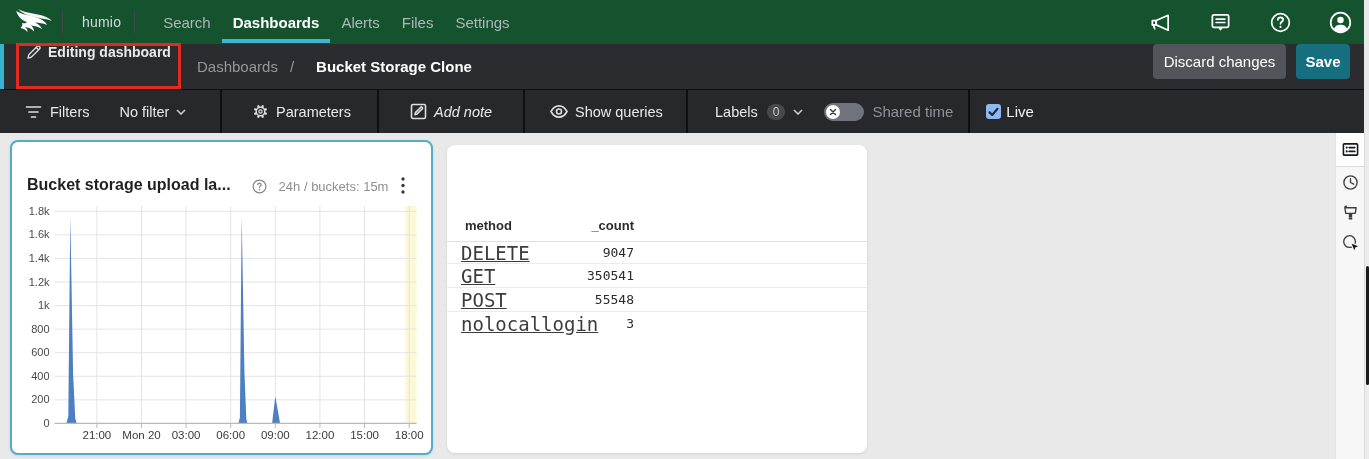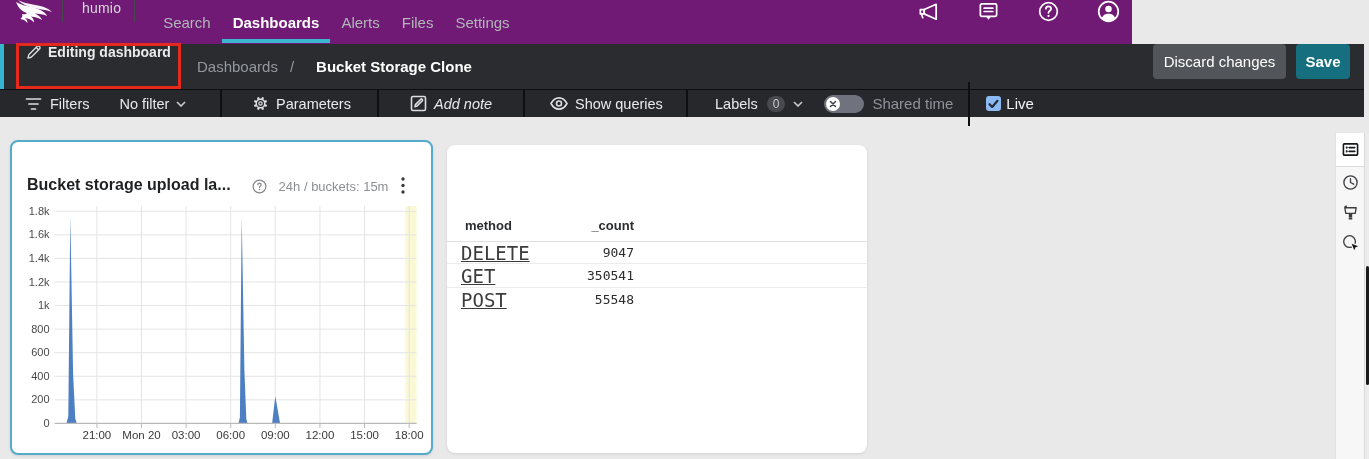--- a/index.html
+++ b/index.html
@@ -1,21 +1,21 @@
 <!DOCTYPE html>
 <html><head>
 <meta charset="utf-8">
 <style>
   * { margin:0; padding:0; box-sizing:border-box; }
   html,body { width:1369px; height:459px; overflow:hidden; }
   body { font-family:"Liberation Sans", sans-serif; background:#e9e9ea; position:relative; }
   .page { position:absolute; inset:0; }
 
   
-  .topnav { position:absolute; left:0; top:0; width:1132px; height:44px; background:#701a75; display:flex; align-items:flex-start; }
+  .topnav { position:absolute; left:0; top:0; width:1364px; height:44px; background:#14532d; display:flex; align-items:center; }
   .logo { margin-left:15px; width:38px; height:26px; flex:0 0 auto; }
   .vdiv { width:1px; height:22px; background:#43464a; }
   .vdiv.d1 { margin-left:9px; }
   .brand { color:#d7d9da; font-size:14px; margin-left:19px; letter-spacing:.2px; }
   .vdiv.d2 { margin-left:13px; }
   .nav-items { display:flex; height:44px; margin-left:17px; }
   .nav-item { position:relative; display:flex; align-items:center; padding:0 11px; height:44px; font-size:15px; color:#b2b6b9; cursor:pointer; }
   .nav-item.active { color:#ffffff; font-weight:bold; }
   .nav-item.active::after { content:""; position:absolute; left:0; right:0; bottom:1px; height:4px; background:#3bb7d2; }
   .top-icons { margin-left:auto; display:flex; align-items:center; gap:37px; margin-right:12px; }
@@ -29,21 +29,21 @@
   .crumb-parent { color:#94989d; cursor:pointer; }
   .crumb-sep { color:#94989d; margin-left:12px; margin-right:22px; }
   .crumb-current { color:#ffffff; font-weight:bold; }
   .editbar-actions { margin-left:auto; display:flex; align-items:center; gap:10px; margin-right:14px; }
   .btn { border:none; border-radius:4px; height:35px; font-size:15px; color:#fff; font-family:"Liberation Sans",sans-serif; cursor:pointer; }
   .btn-discard { background:#525559; width:133px; }
   .btn-save { background:#156f7e; width:54px; font-weight:bold; }
   .red-annotation { position:absolute; left:16px; top:-1px; width:165px; height:46px; border:3px solid #e5291c; pointer-events:none; z-index:5; }
 
   
-  .toolbar { position:absolute; left:0; top:89px; width:1364px; height:28px; background:#26282b; display:flex; align-items:center; border-top:1px solid #0e0f11; }
+  .toolbar { position:absolute; left:0; top:89px; width:1364px; height:44px; background:#26282b; display:flex; align-items:center; border-top:1px solid #0e0f11; }
   .tb-cell { display:flex; align-items:center; height:100%; border-right:2px solid #0e0f11; flex:0 0 auto; }
   .tb-cell.c1 { width:222px; }
   .tb-cell.c2 { width:157px; }
   .tb-cell.c3 { width:146px;font-style:italic; }
   .tb-cell.c4 { width:163px; }
   .tb-cell.c5 { border-right:none; }
   .tb-label { color:#e8e9ea; font-size:14.5px; }
   .tb-icon { flex:0 0 auto; }
   .dropdown-trigger { display:flex; align-items:center; gap:7px; cursor:pointer; }
   .chev { width:10px; height:6px; }
@@ -312,20 +312,24 @@
             <span class="cell-count">9047</span>
           </div>
           <div class="tbl-row">
             <span class="cell-method">GET</span>
             <span class="cell-count">350541</span>
           </div>
           <div class="tbl-row">
             <span class="cell-method">POST</span>
             <span class="cell-count">55548</span>
           </div>
+          <div class="tbl-row">
+            <span class="cell-method">nolocallogin</span>
+            <span class="cell-count">3</span>
+          </div>
         </div>
     </section>
 
     <aside class="side-rail">
       <div class="rail-cell active">
         <svg class="rail-icon" viewBox="0 0 18 18" fill="none" stroke="#17181a" stroke-width="1.7">
           <rect x="1.5" y="3" width="15" height="12" rx="1"></rect>
           <circle cx="5" cy="7" r="1.1" fill="#17181a" stroke="none"></circle>
           <path d="M7.5 7 L13.5 7" stroke-linecap="round"></path>
           <circle cx="5" cy="11" r="1.1" fill="#17181a" stroke="none"></circle>

